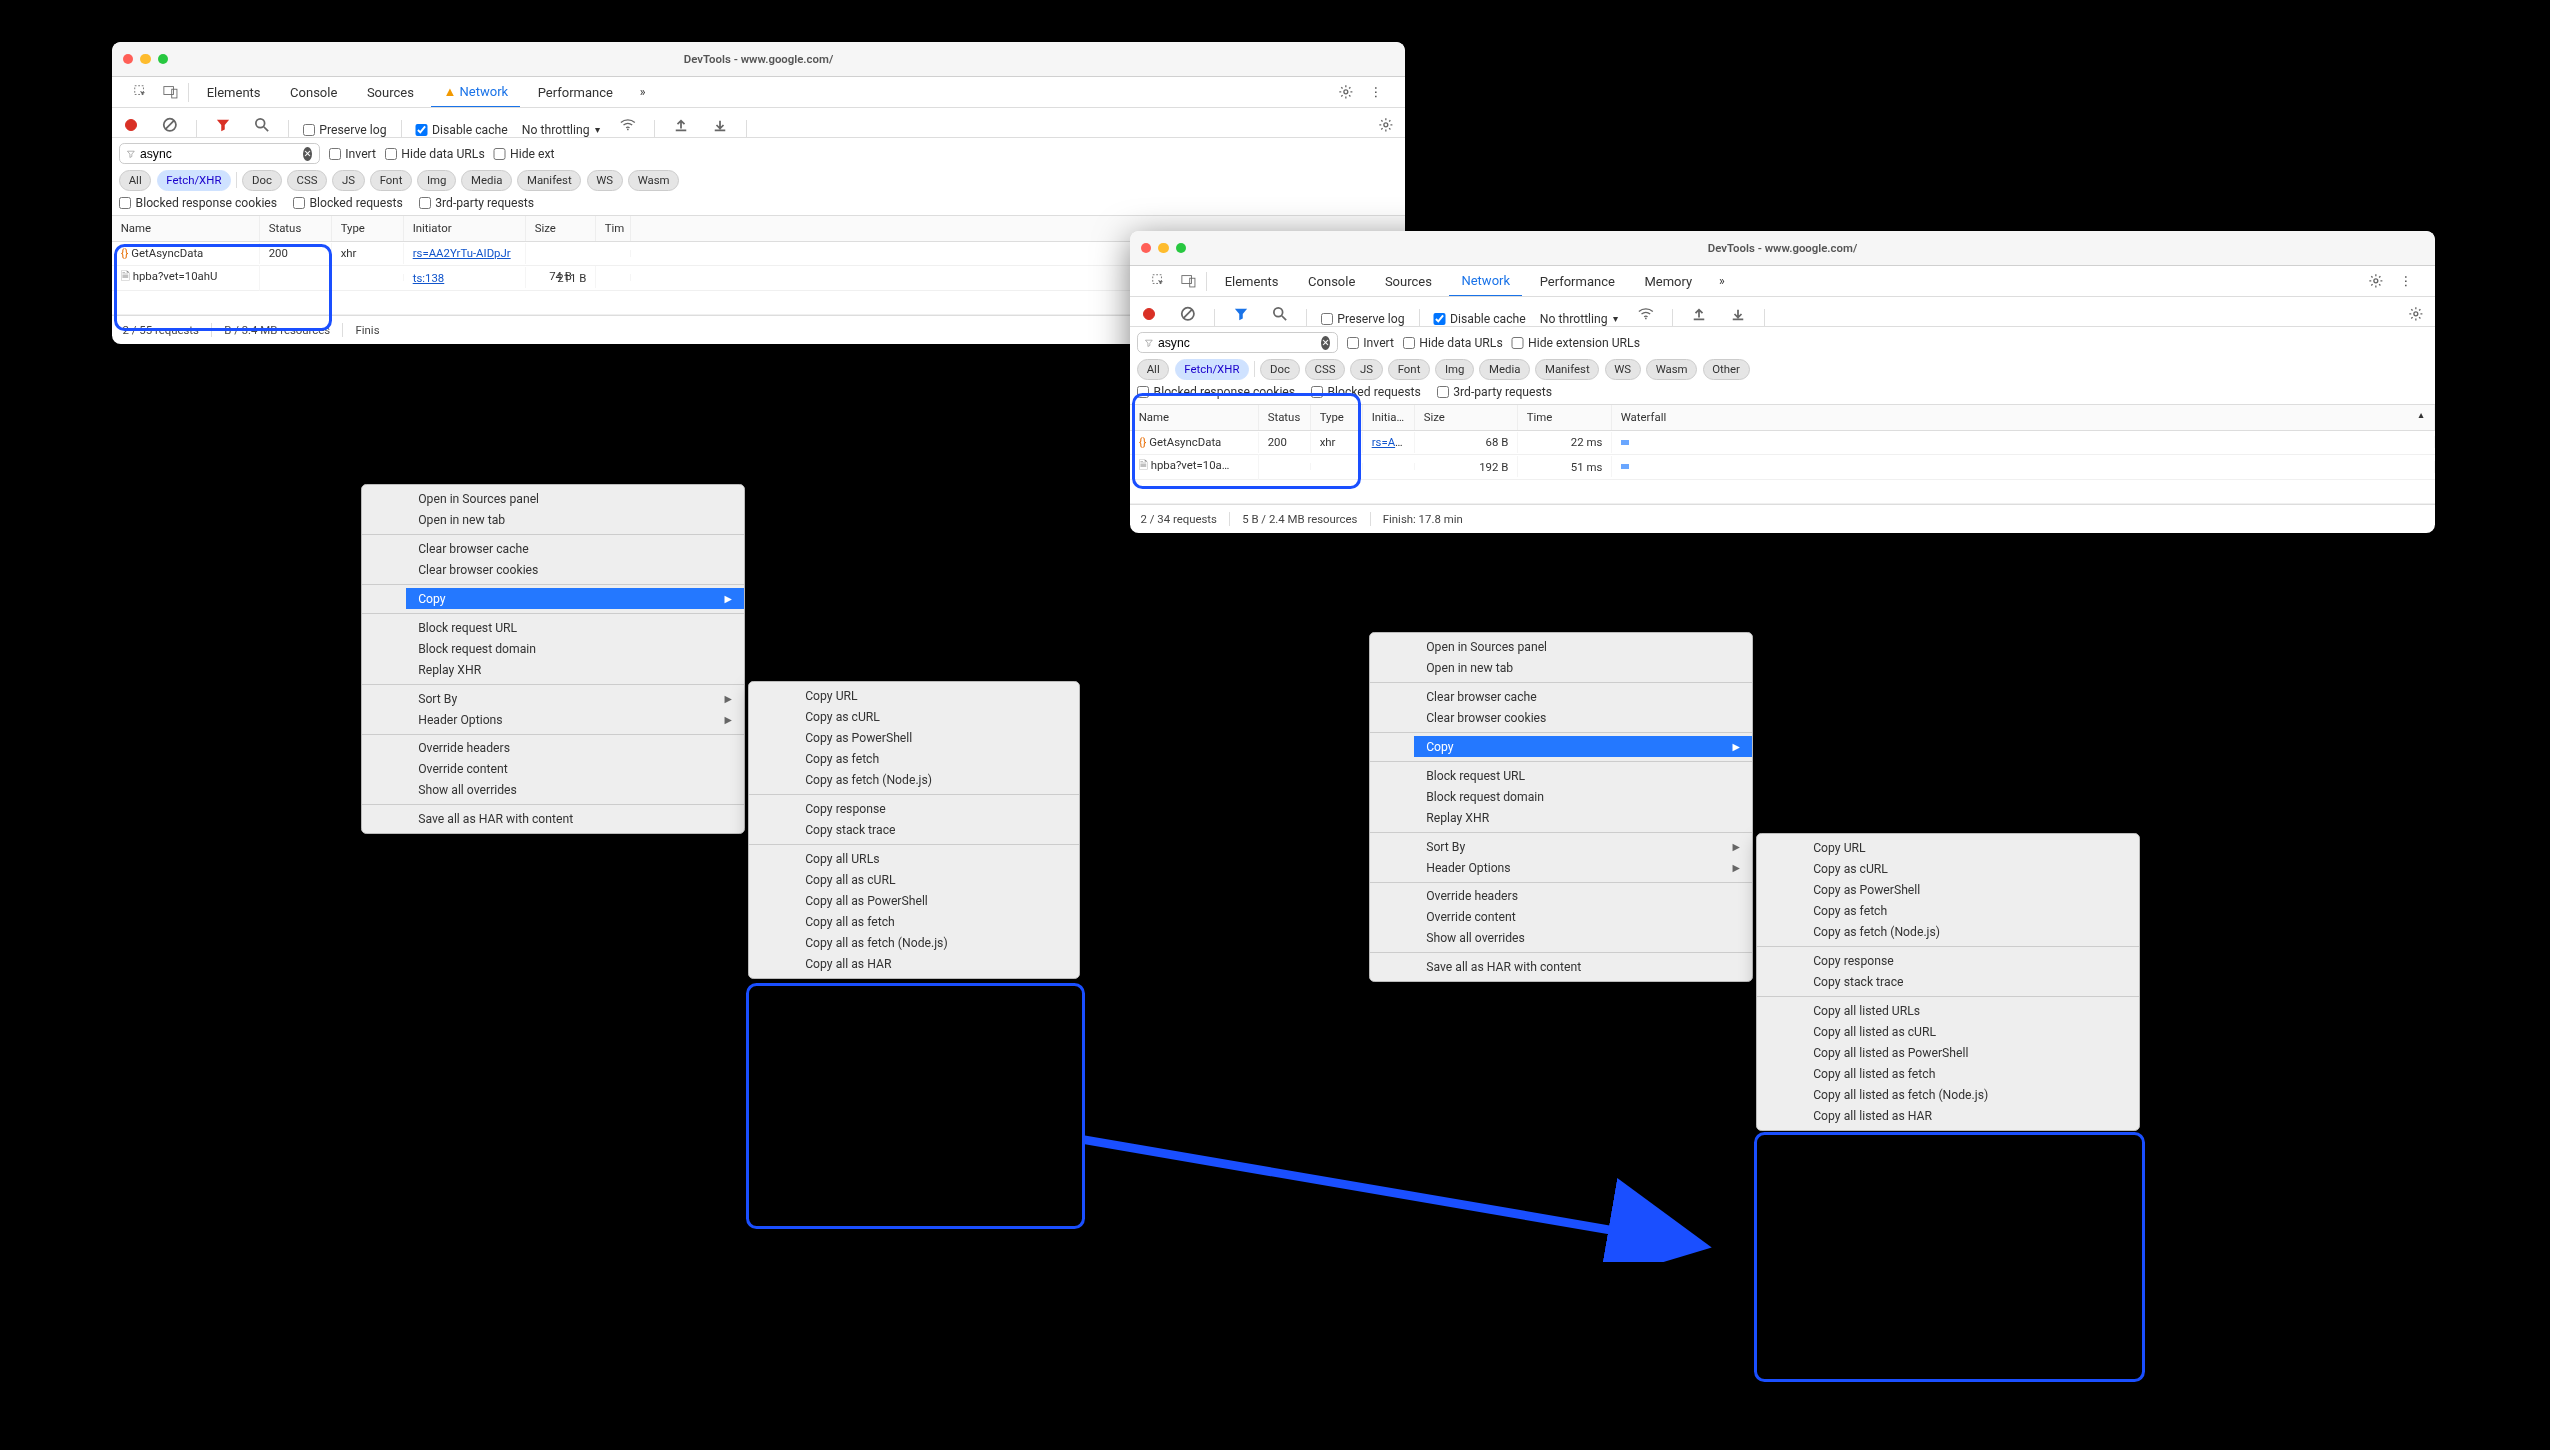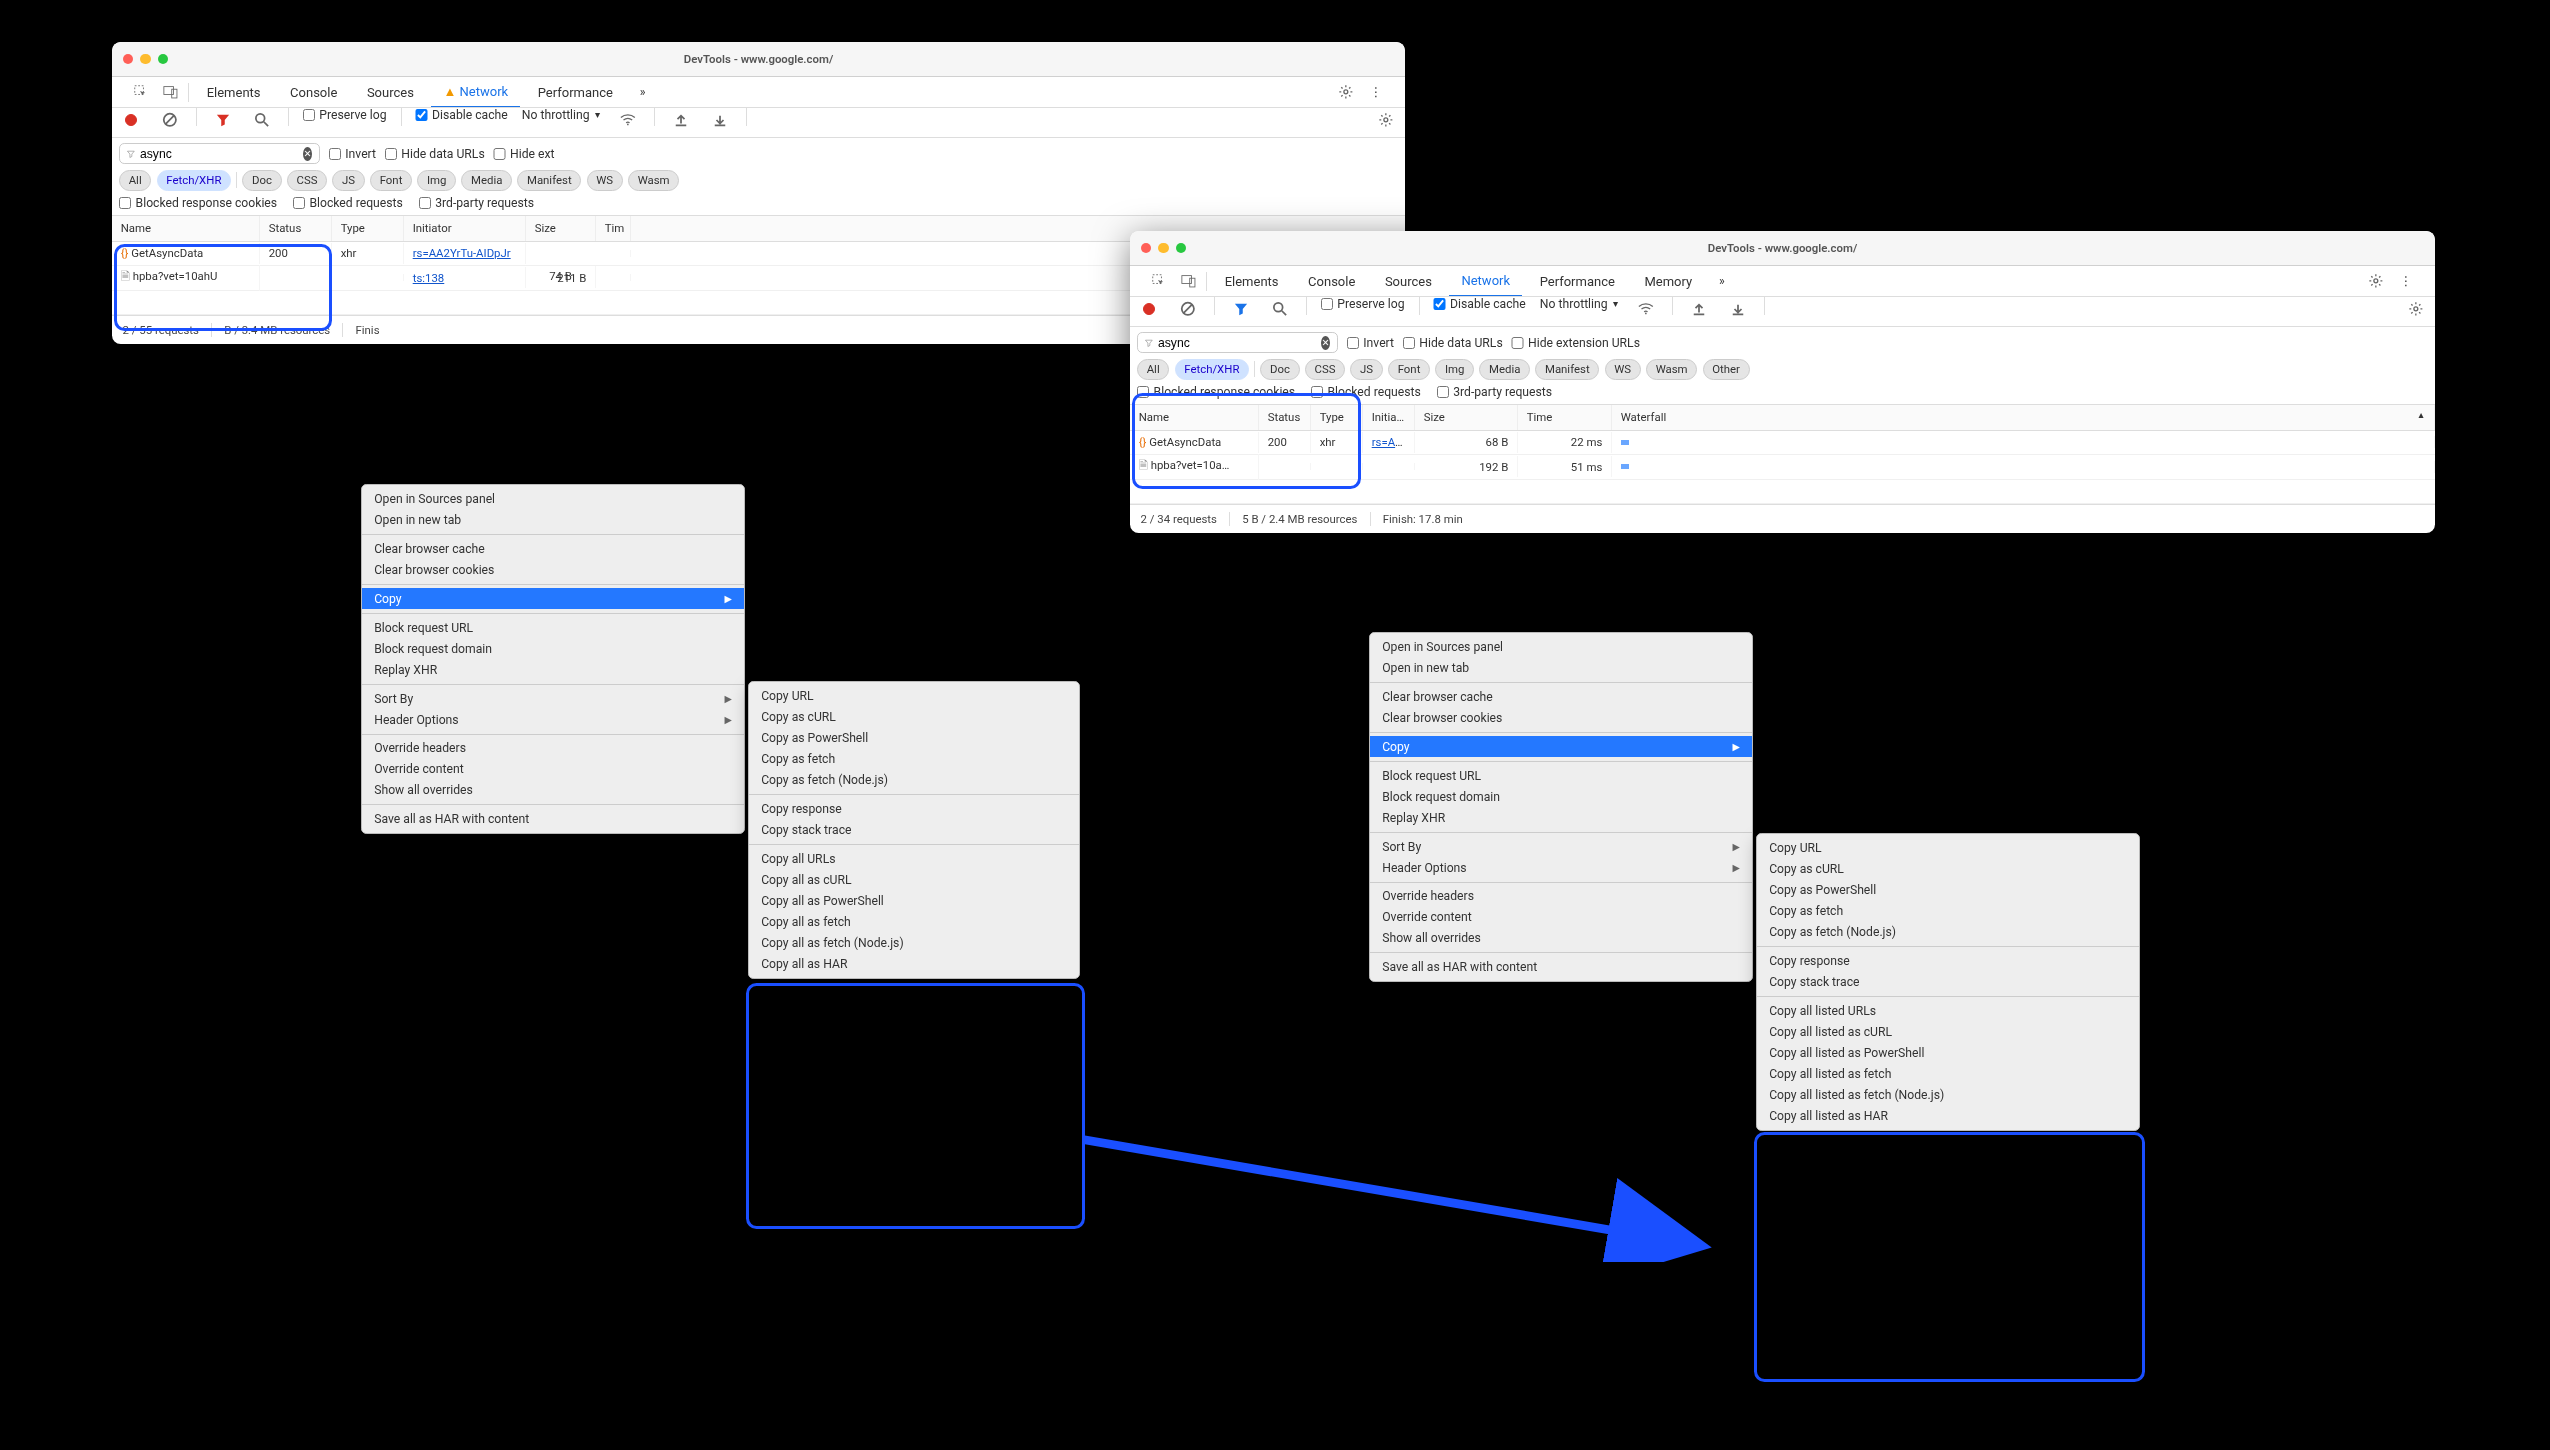--- a/index.html
+++ b/index.html
@@ -41,21 +41,21 @@
 .tabs {
   display: flex; align-items: center; height: 31px;
   border-bottom: 0.9px solid #ddd; padding: 0 17px; gap: 5.2px;
 }
 .tab-icon { width: 24.5px; display:flex; align-items:center; justify-content:center; }
 .tab { padding: 7px 12.2px; font-size: 13px; color:#333; cursor:pointer; }
 .tab.active { color:#1a73e8; border-bottom: 1.7px solid #1a73e8; }
 .spacer { flex: 1; }
 .icon-btn { width: 24.5px; height: 24.5px; display:flex; align-items:center; justify-content:center; cursor:pointer; }
 .toolbar {
-  display:flex; align-items:flex-start; height:30px; padding: 0 7px; gap:14px;
+  display:flex; align-items:flex-end; height:30px; padding: 0 7px; gap:14px;
   border-bottom:0.9px solid #ddd;
 }
 .toolbar .sep { width:0.9px; height:17.5px; background:#ddd; }
 .checkbox { display:flex; align-items:center; gap:4.4px; font-size:12.2px; }
 .checkbox input { width:12.2px; height:12.2px; }
 .select { display:flex; align-items:center; gap:3.5px; }
 .filter-bar { padding: 5.2px 7px; border-bottom:0.9px solid #ddd; }
 .filter-row1 { display:flex; align-items:center; gap:8.7px; margin-bottom:5.2px; }
 .filter-input {
   display:flex; align-items:center; gap:5.2px;
@@ -73,21 +73,21 @@
 .thead { display:flex; border-bottom:0.9px solid #ddd; background:#fafafa; }
 .th { padding:5.2px 8.7px; font-size:11.4px; font-weight:400; border-right:0.9px solid #eee; }
 .trow { display:flex; align-items:center; border-bottom:0.9px solid #f0f0f0; height:24.5px; }
 .td { padding:3.5px 8.7px; font-size:11.4px; border-right:0.9px solid #f5f5f5; overflow:hidden; text-overflow:ellipsis; white-space:nowrap; }
 .statusbar { display:flex; gap:12.2px; padding:7px 10.5px; border-top:0.9px solid #ddd; font-size:11.4px; color:#444; }
 .statusbar .ssep { width:0.9px; background:#ddd; }
 .ctx-menu {
   position:absolute; background:#eee; border:0.9px solid #bbb; border-radius:5.2px;
   box-shadow: 0 7px 17.5px rgba(0,0,0,0.25); padding:3.5px 0; font-size:12.2px;
 }
-.ctx-menu .item { padding:3.5px 12.2px; display:flex; align-items:center; justify-content:space-between; cursor:pointer; white-space:nowrap; }
+.ctx-menu .item { padding:3.5px 12.2px; display:flex; align-items:center; justify-content:space-between; cursor:pointer; white-space:nowrap;margin-left:44px; }
 .ctx-menu .item.highlighted { background:#2478ff; color:#fff; }
 .ctx-menu .divider { height:0.9px; background:#ccc; margin:3.5px 0; }
 .ctx-menu .arrow { font-size:9.6px; color:#666; }
 .ctx-menu .item.highlighted .arrow { color:#fff; }
 .highlight-box { position:absolute; border:3.5px solid #1a4fff; border-radius:10.5px; pointer-events:none; }
 .warn-icon { color:#f29900; }
 .link { color:#1155cc; text-decoration:underline; }
 .record-dot { width:12.2px; height:12.2px; border-radius:50%; background:#d93025; border:1.7px solid #d93025; }
 svg { display:block; }
 .wf-bar { height:5.2px; background:#6aa7ff; }

